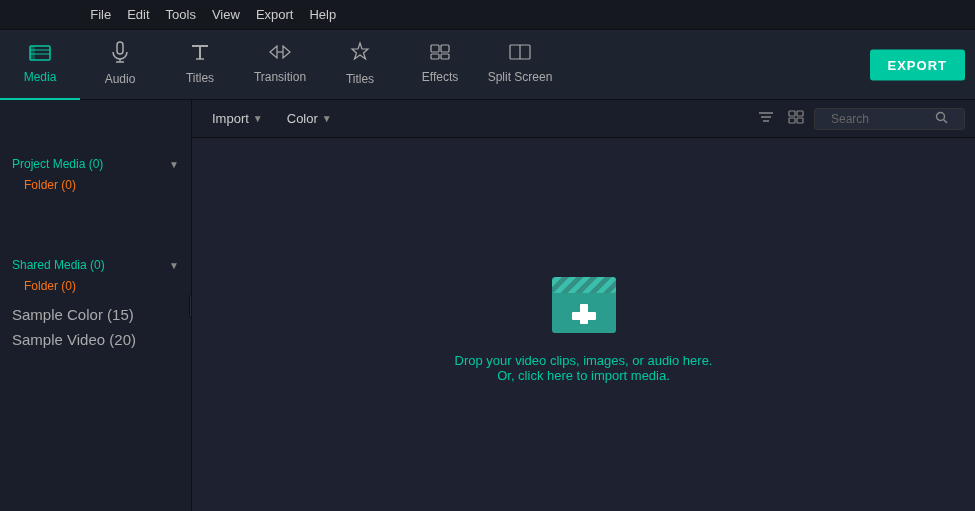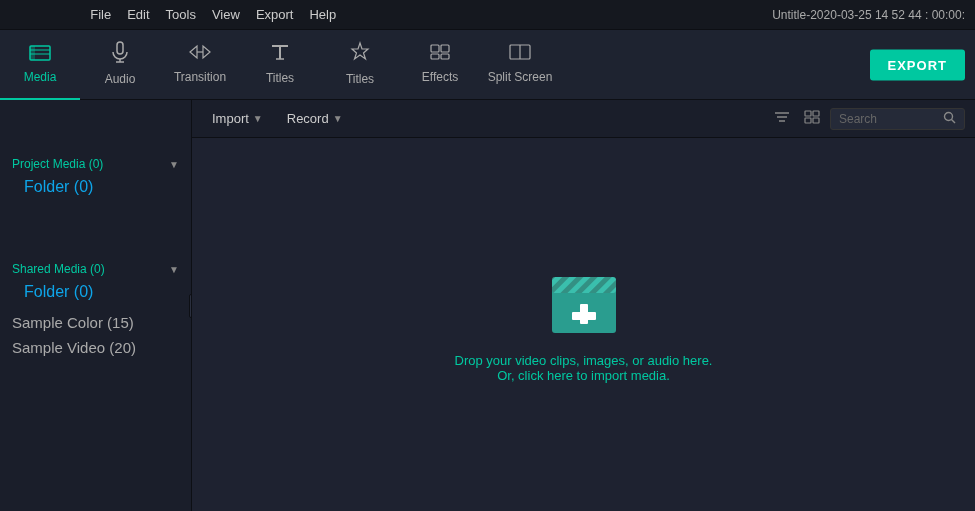--- a/index.html
+++ b/index.html
@@ -116,22 +116,22 @@
       display: flex;
       align-items: center;
       justify-content: space-between;
       color: #00c8a0;
       font-size: 12px;
       cursor: pointer;
       padding: 4px 2px;
       margin-top: 47px;
     }
     .sidebar-sub {
-      color: #0ea5e9;
-      font-size: 16px;
+      color: #f97316;
+      font-size: 12px;
       padding: 3px 4px 3px 14px;
       cursor: pointer;
     }
     .sidebar-link {
       color: #aaa;
       font-size: 15px;
       padding: 4px 12px;
       cursor: pointer;
       display: block;
     }
@@ -207,21 +207,21 @@
       font-size: 15px;
       padding: 2px 4px;
       border-radius: 2px;
     }
     #search-box {
       display: flex;
       align-items: center;
       background: #252a38;
       border: 1px solid #333;
       border-radius: 3px;
-      padding: 2px 8px;
+      padding: 2px 16px;
       gap: 4px;
     }
     #search-input {
       background: transparent;
       border: none;
       color: #ccc;
       font-size: 12px;
       outline: none;
       width: 100px;
     }
@@ -267,21 +267,20 @@
     </span>
     <div id="menu-bar">
       <span class="menu-item">File</span>
       <span class="menu-item">Edit</span>
       <span class="menu-item">Tools</span>
       <span class="menu-item">View</span>
       <span class="menu-item">Export</span>
       <span class="menu-item">Help</span>
     </div>
   </div>
-  <span id="title-text">Untitle-2020-03-25 14 52 44 : 00:00:</span>
 </div>
 
 <div id="toolbar">
   <div class="toolbar-item active">
     <span class="toolbar-icon">
       <svg width="22" height="18" viewBox="0 0 22 18" fill="none">
         <rect x="1" y="3" width="20" height="14" rx="1" stroke="currentColor" stroke-width="1.5" fill="none"></rect>
         <rect x="1" y="3" width="5" height="14" fill="currentColor" opacity="0.3"></rect>
         <line x1="1" y1="7" x2="21" y2="7" stroke="currentColor" stroke-width="1"></line>
         <line x1="1" y1="11" x2="21" y2="11" stroke="currentColor" stroke-width="1"></line>
@@ -295,37 +294,37 @@
         <rect x="6" y="1" width="6" height="12" rx="3" stroke="currentColor" stroke-width="1.5" fill="none"></rect>
         <path d="M2 11c0 3.866 3.134 7 7 7s7-3.134 7-7" stroke="currentColor" stroke-width="1.5" fill="none"></path>
         <line x1="9" y1="18" x2="9" y2="21" stroke="currentColor" stroke-width="1.5"></line>
         <line x1="5" y1="21" x2="13" y2="21" stroke="currentColor" stroke-width="1.5"></line>
       </svg>
     </span>
     <span>Audio</span>
   </div>
   <div class="toolbar-item">
     <span class="toolbar-icon">
+      <svg width="20" height="20" viewBox="0 0 20 20" fill="none">
+        <line x1="2" y1="4" x2="18" y2="4" stroke="currentColor" stroke-width="2"></line>
+        <line x1="10" y1="4" x2="10" y2="17" stroke="currentColor" stroke-width="2"></line>
+        <line x1="6" y1="17" x2="14" y2="17" stroke="currentColor" stroke-width="1.5"></line>
+      </svg>
+    </span>
+    <span>Titles</span>
+  </div>
+  <div class="toolbar-item">
+    <span class="toolbar-icon">
       <svg width="22" height="18" viewBox="0 0 22 18" fill="none">
         <path d="M1 9 L8 3 L8 15 Z" stroke="currentColor" stroke-width="1.2" fill="none"></path>
         <path d="M21 9 L14 3 L14 15 Z" stroke="currentColor" stroke-width="1.2" fill="none"></path>
         <line x1="8" y1="9" x2="14" y2="9" stroke="currentColor" stroke-width="1.2"></line>
       </svg>
     </span>
     <span>Transition</span>
-  </div>
-  <div class="toolbar-item">
-    <span class="toolbar-icon">
-      <svg width="20" height="20" viewBox="0 0 20 20" fill="none">
-        <line x1="2" y1="4" x2="18" y2="4" stroke="currentColor" stroke-width="2"></line>
-        <line x1="10" y1="4" x2="10" y2="17" stroke="currentColor" stroke-width="2"></line>
-        <line x1="6" y1="17" x2="14" y2="17" stroke="currentColor" stroke-width="1.5"></line>
-      </svg>
-    </span>
-    <span>Titles</span>
   </div>
   <div class="toolbar-item">
     <span class="toolbar-icon">
       <svg width="22" height="22" viewBox="0 0 22 22" fill="none">
         <polygon points="11,2 13,8 19,8 14.5,12 16.5,18 11,14 5.5,18 7.5,12 3,8 9,8" stroke="currentColor" stroke-width="1.2" fill="none"></polygon>
       </svg>
     </span>
     <span>Titles</span>
   </div>
   <div class="toolbar-item">
@@ -374,21 +373,21 @@
   </div>
 
   <div id="content">
 
     <div id="content-toolbar">
       <button class="content-btn">
         <span>Import</span>
         <span class="arrow">▼</span>
       </button>
       <button class="content-btn">
-        <span>Record</span>
+        <span>Color</span>
         <span class="arrow">▼</span>
       </button>
       <div id="toolbar-right">
         <button class="icon-btn" title="Filter">
           <svg width="16" height="14" viewBox="0 0 16 14" fill="none">
             <line x1="1" y1="3" x2="15" y2="3" stroke="currentColor" stroke-width="1.5"></line>
             <line x1="3" y1="7" x2="13" y2="7" stroke="currentColor" stroke-width="1.5"></line>
             <line x1="5" y1="11" x2="11" y2="11" stroke="currentColor" stroke-width="1.5"></line>
           </svg>
         </button>

